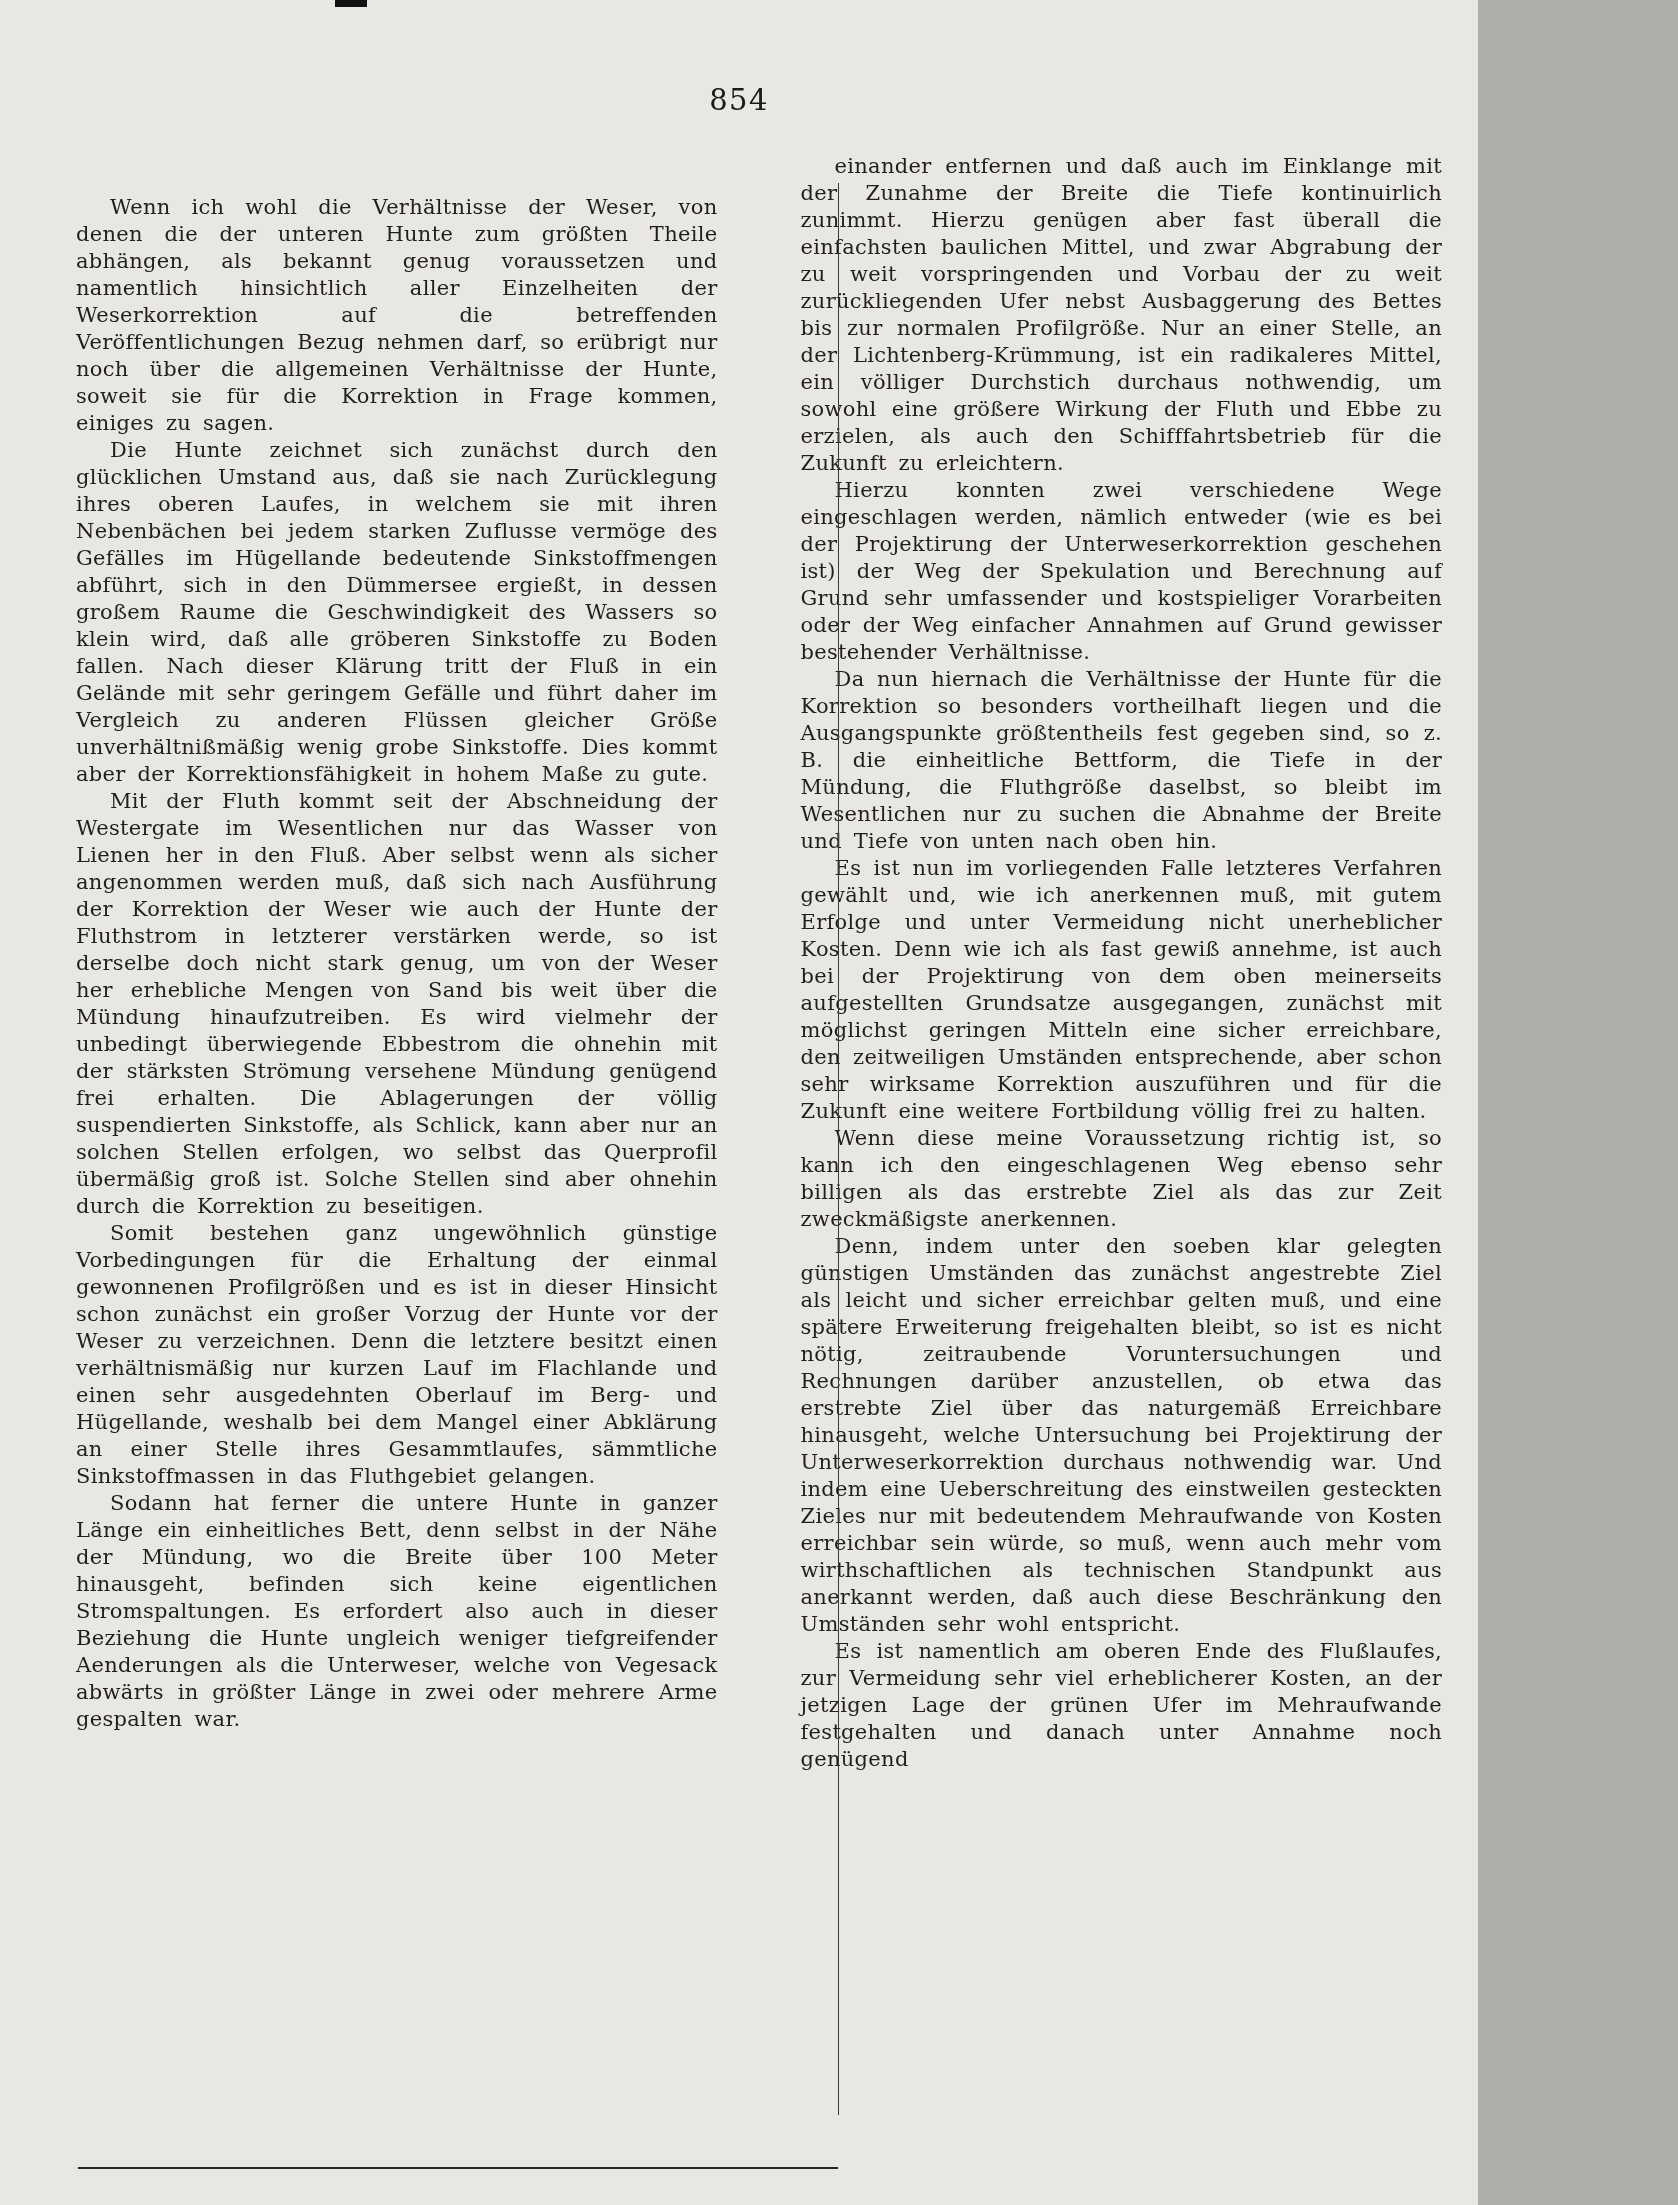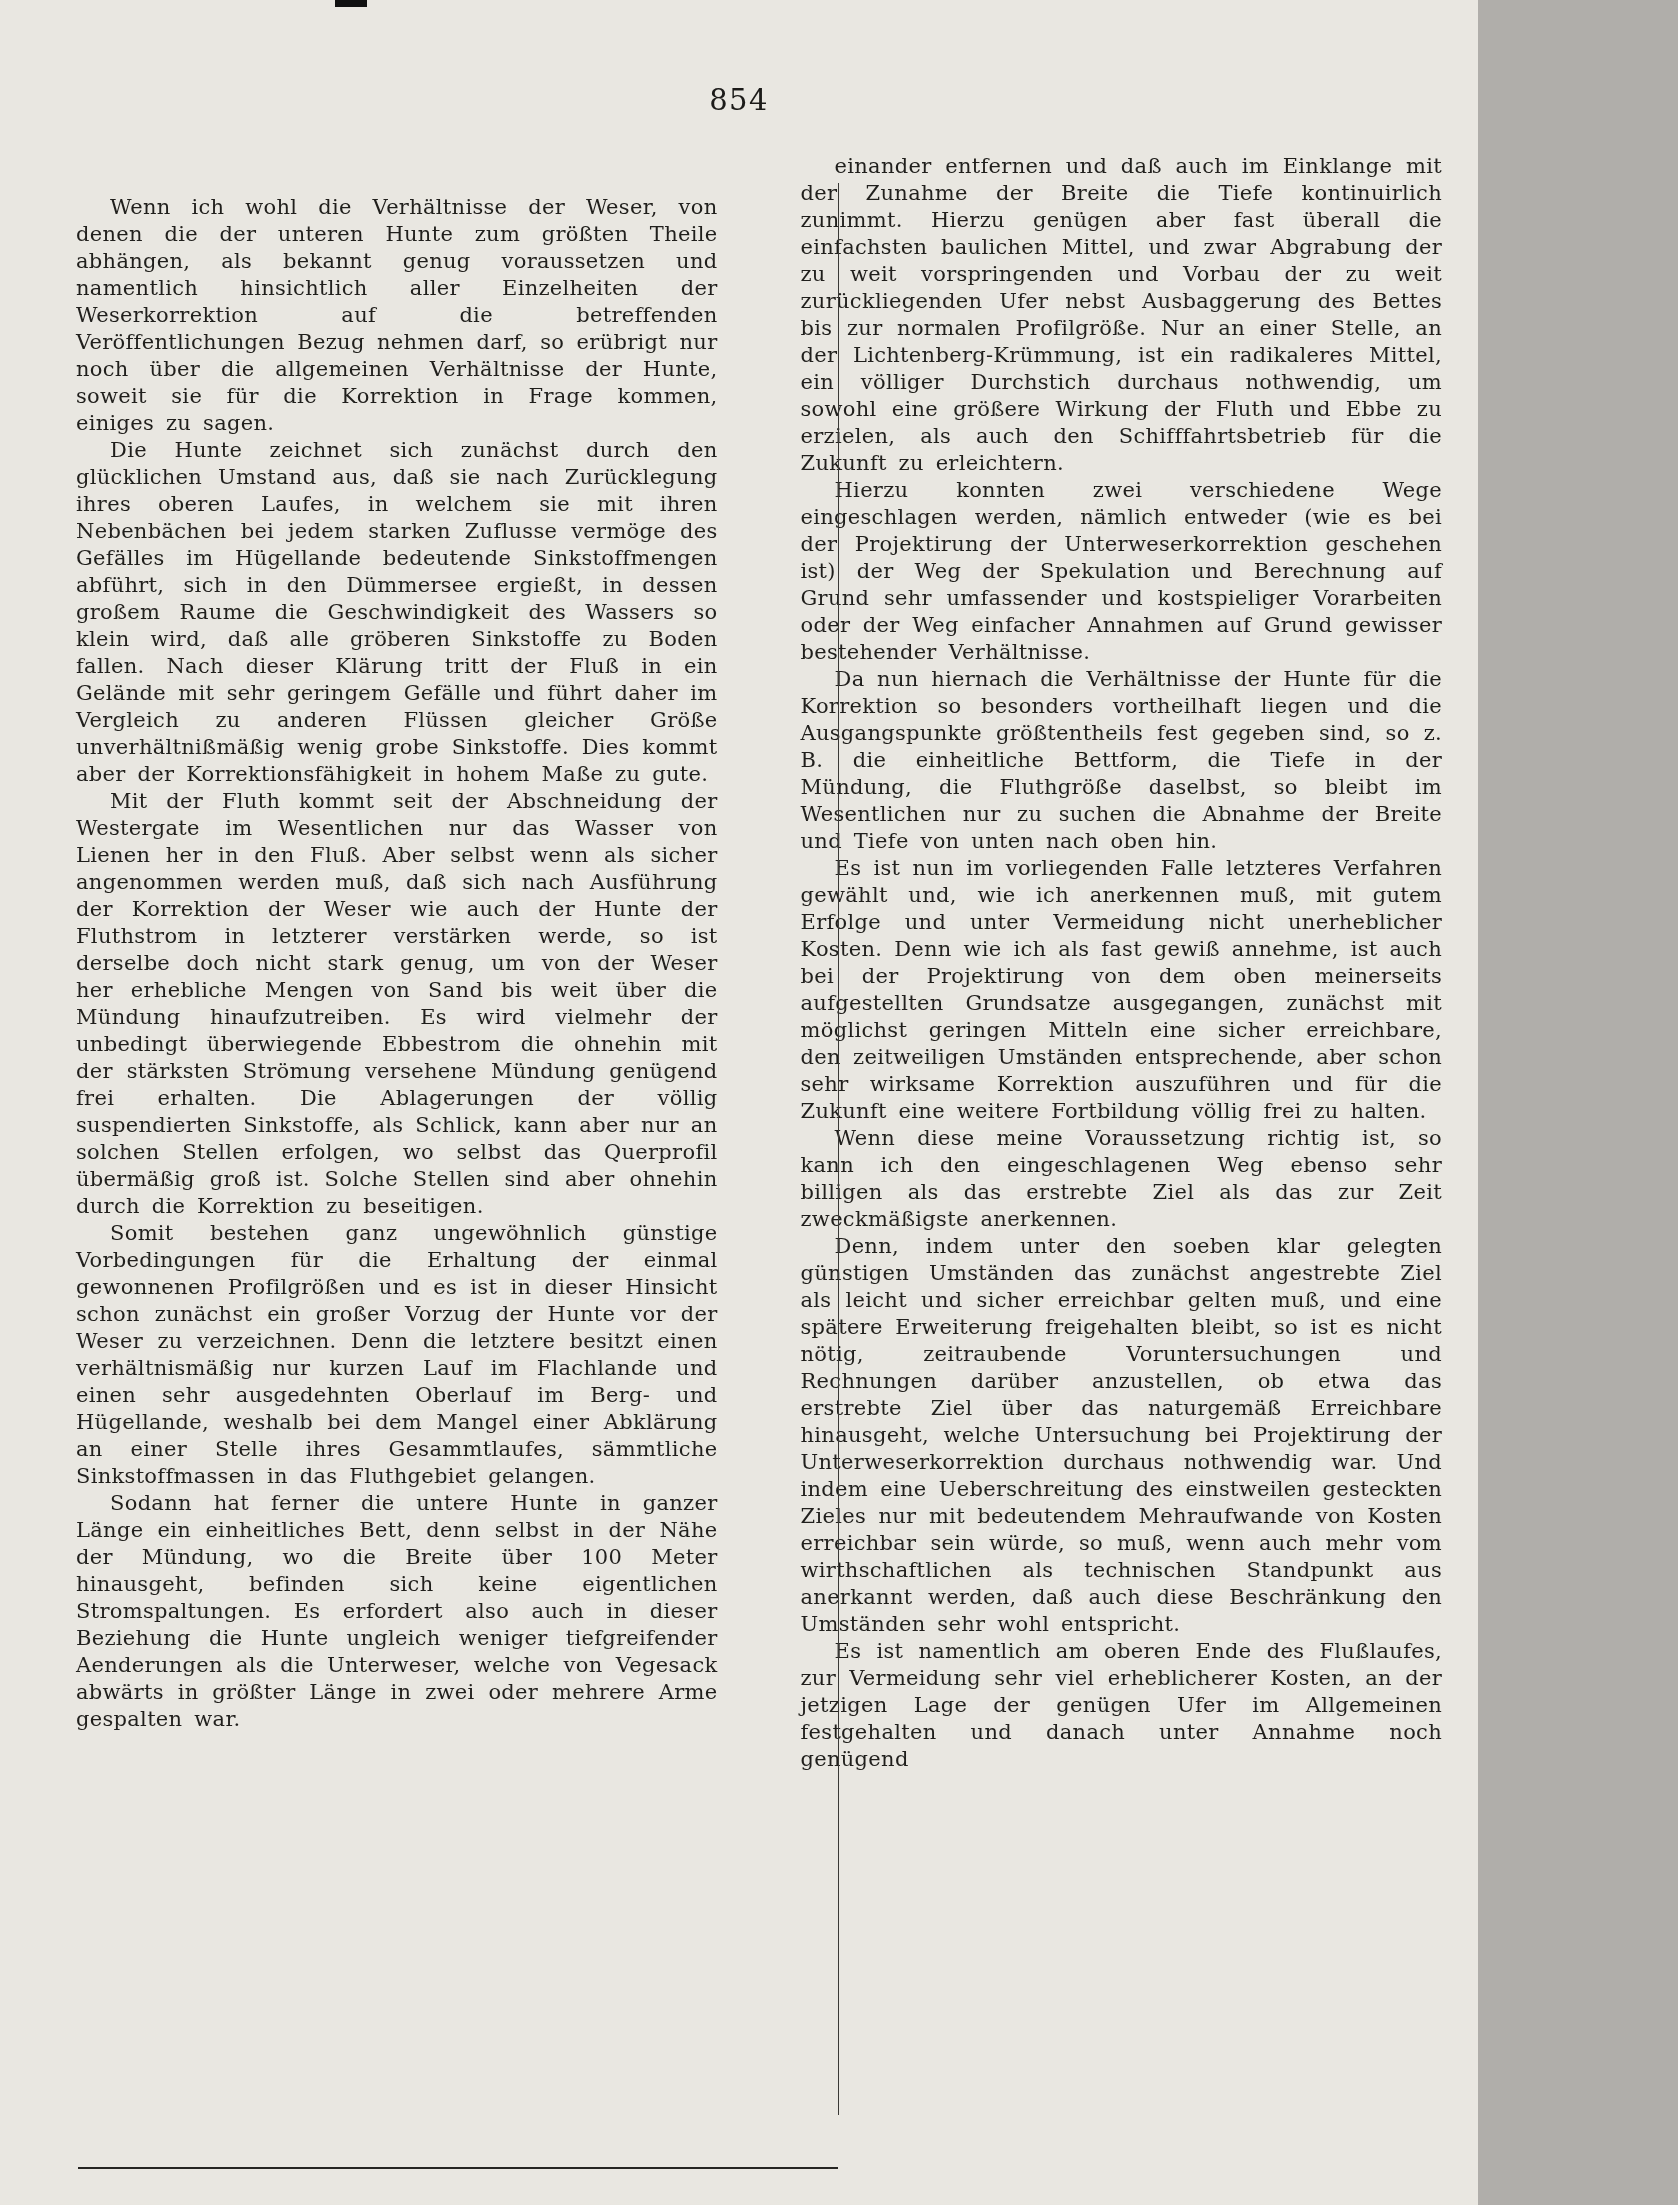--- a/index.html
+++ b/index.html
@@ -76,21 +76,21 @@
         <p class="para">Somit bestehen ganz ungewöhnlich günstige Vorbedingungen für die Erhaltung der einmal gewonnenen Profilgrößen und es ist in dieser Hinsicht schon zunächst ein großer Vorzug der Hunte vor der Weser zu verzeichnen. Denn die letztere besitzt einen verhältnismäßig nur kurzen Lauf im Flachlande und einen sehr ausgedehnten Oberlauf im Berg- und Hügellande, weshalb bei dem Mangel einer Abklärung an einer Stelle ihres Gesammtlaufes, sämmtliche Sinkstoffmassen in das Fluthgebiet gelangen.</p>
         <p class="para">Sodann hat ferner die untere Hunte in ganzer Länge ein einheitliches Bett, denn selbst in der Nähe der Mündung, wo die Breite über 100 Meter hinausgeht, befinden sich keine eigentlichen Stromspaltungen. Es erfordert also auch in dieser Beziehung die Hunte ungleich weniger tiefgreifender Aenderungen als die Unterweser, welche von Vegesack abwärts in größter Länge in zwei oder mehrere Arme gespalten war.</p>
       </div>
     <div class="column">
         <p class="para">einander entfernen und daß auch im Einklange mit der Zunahme der Breite die Tiefe kontinuirlich zunimmt. Hierzu genügen aber fast überall die einfachsten baulichen Mittel, und zwar Abgrabung der zu weit vorspringenden und Vorbau der zu weit zurückliegenden Ufer nebst Ausbaggerung des Bettes bis zur normalen Profilgröße. Nur an einer Stelle, an der Lichtenberg-Krümmung, ist ein radikaleres Mittel, ein völliger Durchstich durchaus nothwendig, um sowohl eine größere Wirkung der Fluth und Ebbe zu erzielen, als auch den Schifffahrtsbetrieb für die Zukunft zu erleichtern.</p>
         <p class="para">Hierzu konnten zwei verschiedene Wege eingeschlagen werden, nämlich entweder (wie es bei der Projektirung der Unterweserkorrektion geschehen ist) der Weg der Spekulation und Berechnung auf Grund sehr umfassender und kostspieliger Vorarbeiten oder der Weg einfacher Annahmen auf Grund gewisser bestehender Verhältnisse.</p>
         <p class="para">Da nun hiernach die Verhältnisse der Hunte für die Korrektion so besonders vortheilhaft liegen und die Ausgangspunkte größtentheils fest gegeben sind, so z. B. die einheitliche Bettform, die Tiefe in der Mündung, die Fluthgröße daselbst, so bleibt im Wesentlichen nur zu suchen die Abnahme der Breite und Tiefe von unten nach oben hin.</p>
         <p class="para">Es ist nun im vorliegenden Falle letzteres Verfahren gewählt und, wie ich anerkennen muß, mit gutem Erfolge und unter Vermeidung nicht unerheblicher Kosten. Denn wie ich als fast gewiß annehme, ist auch bei der Projektirung von dem oben meinerseits aufgestellten Grundsatze ausgegangen, zunächst mit möglichst geringen Mitteln eine sicher erreichbare, den zeitweiligen Umständen entsprechende, aber schon sehr wirksame Korrektion auszuführen und für die Zukunft eine weitere Fortbildung völlig frei zu halten.</p>
         <p class="para">Wenn diese meine Voraussetzung richtig ist, so kann ich den eingeschlagenen Weg ebenso sehr billigen als das erstrebte Ziel als das zur Zeit zweckmäßigste anerkennen.</p>
         <p class="para">Denn, indem unter den soeben klar gelegten günstigen Umständen das zunächst angestrebte Ziel als leicht und sicher erreichbar gelten muß, und eine spätere Erweiterung freigehalten bleibt, so ist es nicht nötig, zeitraubende Voruntersuchungen und Rechnungen darüber anzustellen, ob etwa das erstrebte Ziel über das naturgemäß Erreichbare hinausgeht, welche Untersuchung bei Projektirung der Unterweserkorrektion durchaus nothwendig war. Und indem eine Ueberschreitung des einstweilen gesteckten Zieles nur mit bedeutendem Mehraufwande von Kosten erreichbar sein würde, so muß, wenn auch mehr vom wirthschaftlichen als technischen Standpunkt aus anerkannt werden, daß auch diese Beschränkung den Umständen sehr wohl entspricht.</p>
-        <p class="para">Es ist namentlich am oberen Ende des Flußlaufes, zur Vermeidung sehr viel erheblicherer Kosten, an der jetzigen Lage der genügen Ufer im Allgemeinen festgehalten und danach unter Annahme noch genügend</p>
+        <p class="para">Es ist namentlich am oberen Ende des Flußlaufes, zur Vermeidung sehr viel erheblicherer Kosten, an der jetzigen Lage der grünen Ufer im Mehraufwande festgehalten und danach unter Annahme noch genügend</p>
       </div>
   </div>
 
   <div class="divider"></div>
   <div class="bottom-rule"></div>
 
   <div class="artifact" style="left:1635px; top:0px;   width:43px; height:32px;"></div>
   <div class="artifact" style="left:335px;  top:0px;   width:32px; height:7px;"></div>
   <div class="artifact" style="left:1666px; top:140px; width:12.6px; height:32px;"></div>
   <div class="artifact" style="left:1667px; top:294px; width:11.2px; height:42px;"></div>

